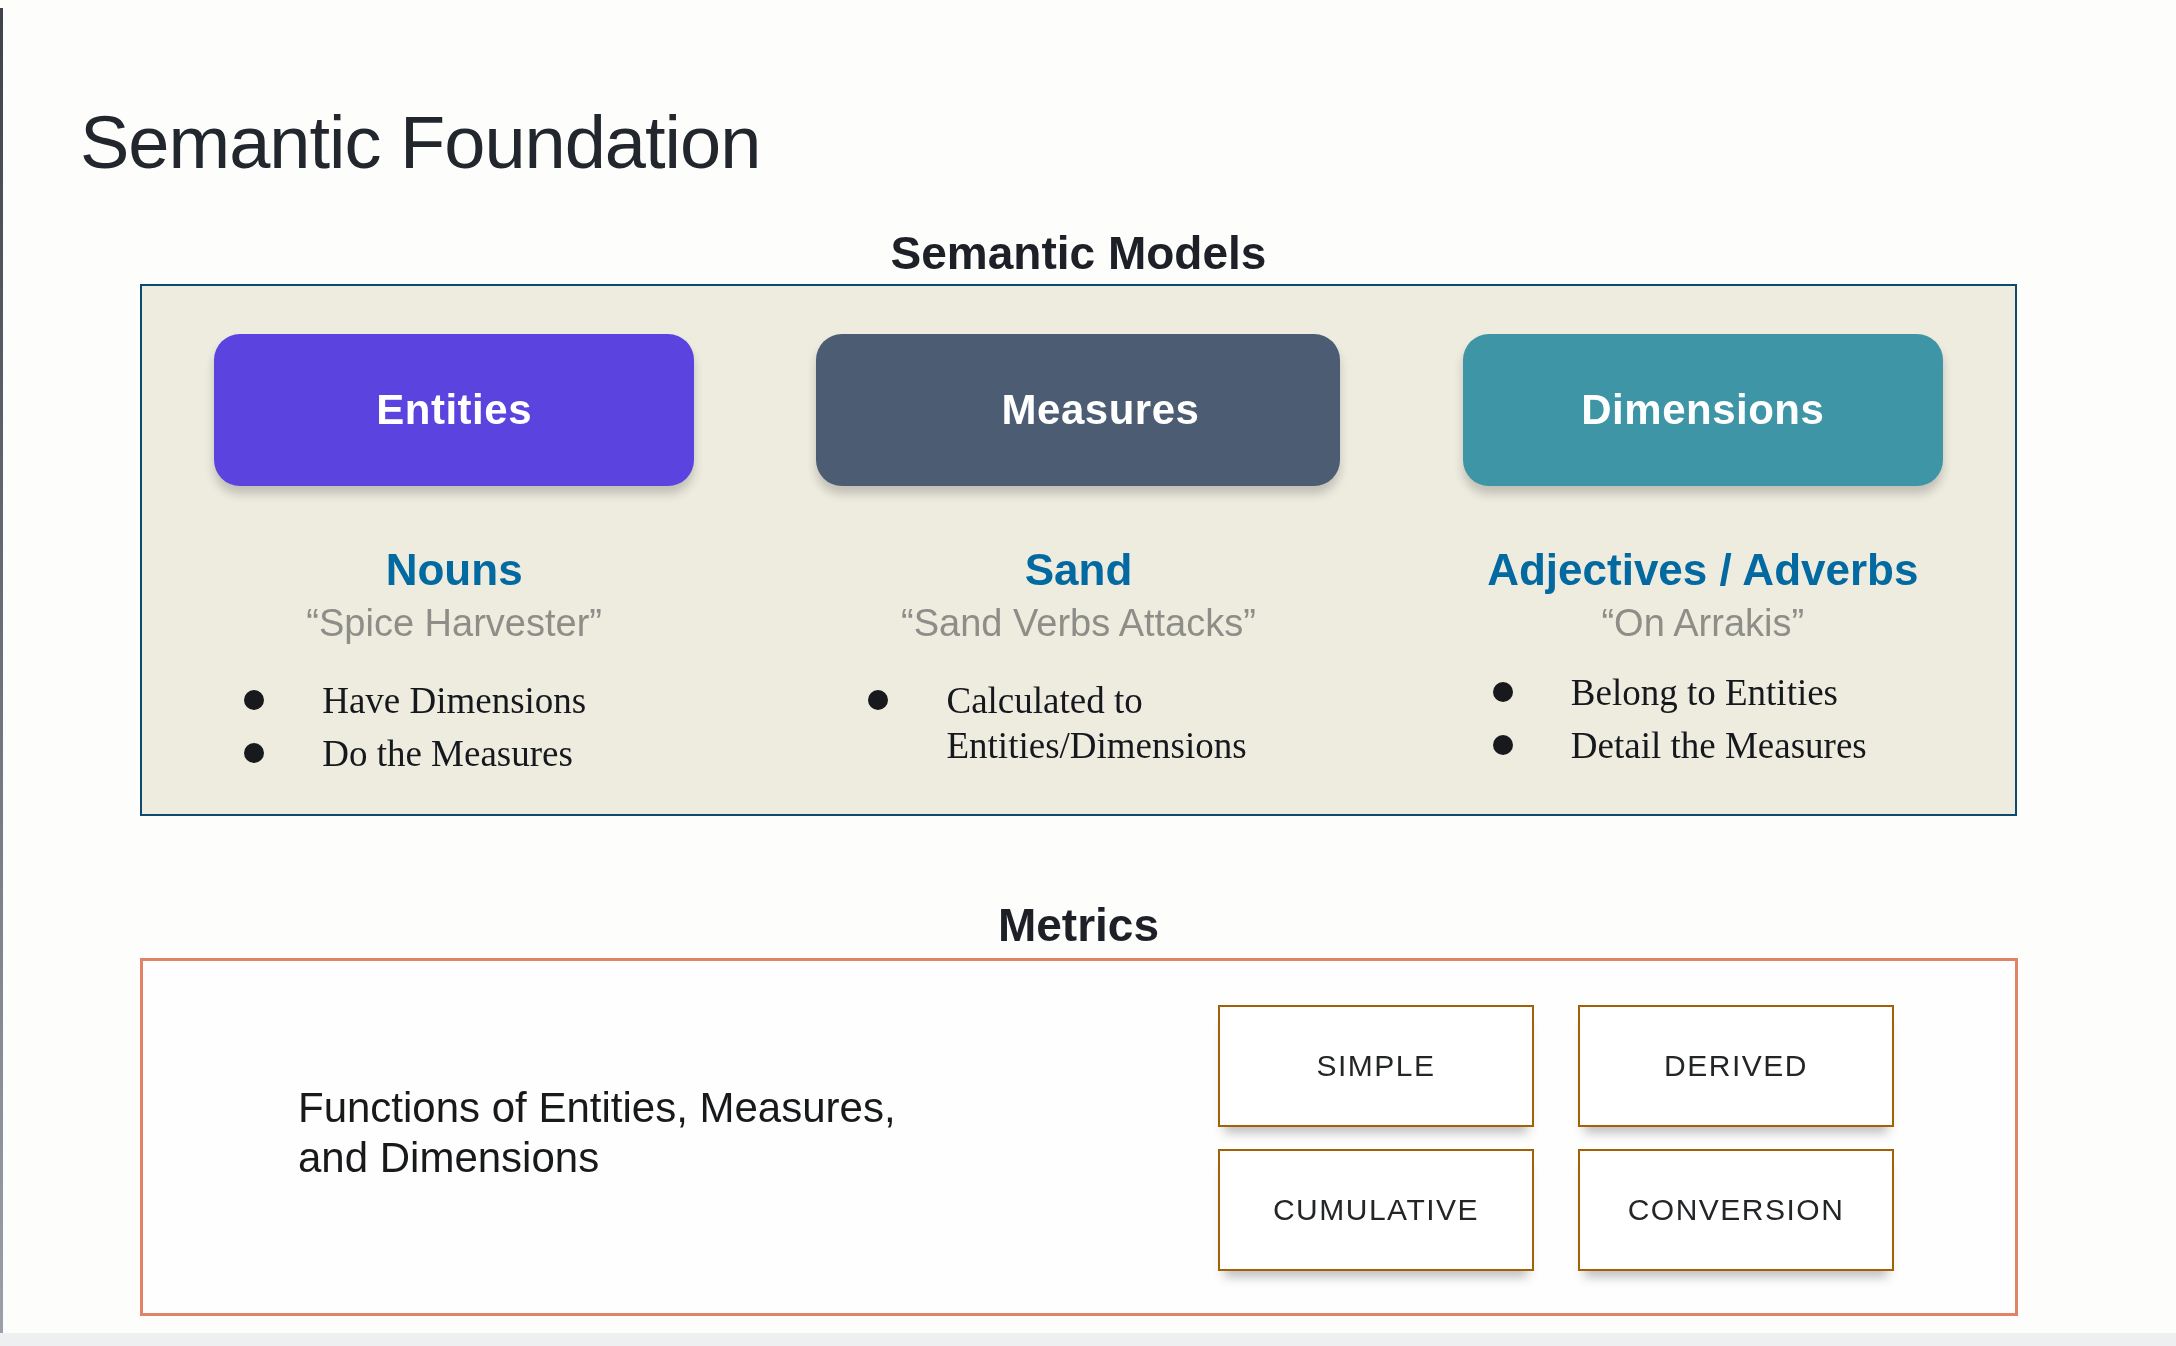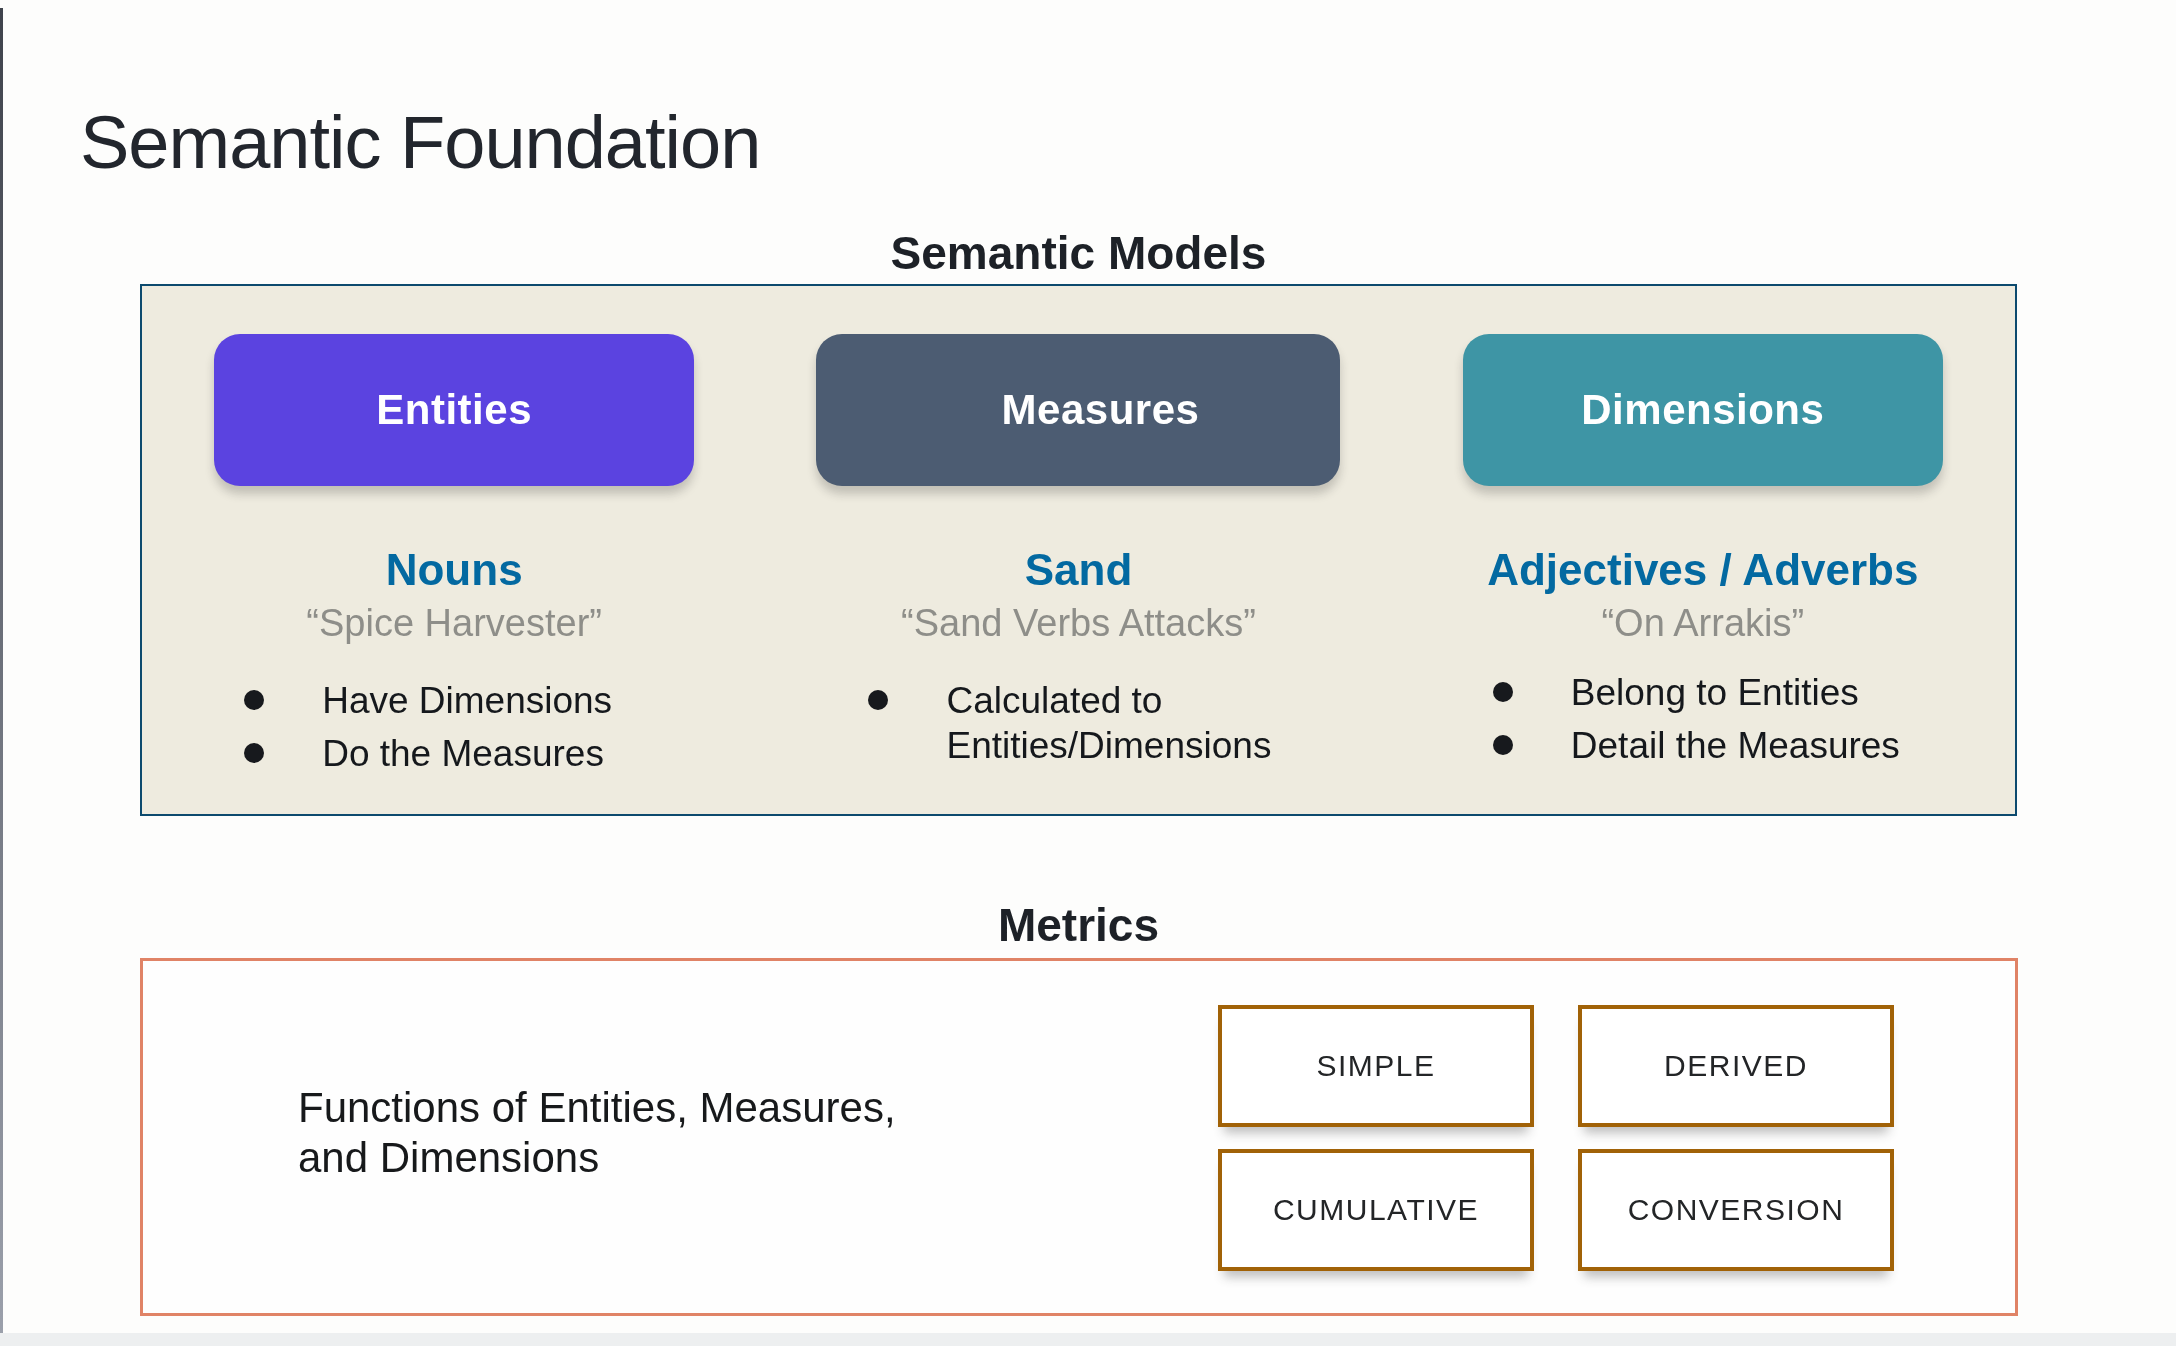--- a/index.html
+++ b/index.html
@@ -24,32 +24,32 @@
     display:flex;flex-direction:row;}
   .sm-col{flex:1;display:flex;flex-direction:column;align-items:center;padding-top:48px;}
   .pill{width:480px;height:152px;border-radius:26px;display:flex;align-items:center;
     justify-content:center;color:#ffffff;font-size:42px;font-weight:700;letter-spacing:.5px;
     box-shadow:0 8px 10px rgba(40,40,40,.22);}
   .role{margin-top:62px;font-size:44px;font-weight:700;color:#0369a1;line-height:1;}
   .example{margin-top:12px;font-size:38px;color:#8e8e89;line-height:1;}
   .bullets{list-style:none;margin:36px 0 0 0;padding:0;width:440px;}
   .bullets.lower{margin-top:28px;}
   .bullets li{display:flex;align-items:flex-start;font-size:37px;color:#15181c;
-    line-height:1.22;margin-bottom:8px;}
+    line-height:1.22;margin-bottom:8px;font-family:Liberation Serif, serif;}
   .bullets li::before{content:"";flex:none;width:20px;height:20px;border-radius:50%;
     background:#17191d;margin:12px 58px 0 10px;}
   .bullets .wrap{max-width:348px;}
 
   .m-panel{position:absolute;left:140px;top:958px;width:1878px;height:358px;
     box-sizing:border-box;border:3px solid #e08366;background:#fefefe;}
   .m-desc{position:absolute;left:155px;top:122px;font-size:42px;color:#17191b;
     line-height:1.2;white-space:pre-line;}
   .m-grid{position:absolute;left:1075px;top:44px;display:grid;
     grid-template-columns:316px 316px;grid-auto-rows:122px;column-gap:44px;row-gap:22px;}
-  .m-cell{box-sizing:border-box;border:4px solid #a16207;background:#ffffff;
+  .m-cell{box-sizing:border-box;border:2px solid #a16207;background:#ffffff;
     display:flex;align-items:center;justify-content:center;font-size:30px;
     letter-spacing:1.5px;color:#232527;box-shadow:0 12px 10px -6px rgba(60,60,60,.32);}
 </style>
 </head>
 <body>
 
 <div class="slide">
   <div class="edge-left"></div>
   <div class="edge-bottom"></div>
 

